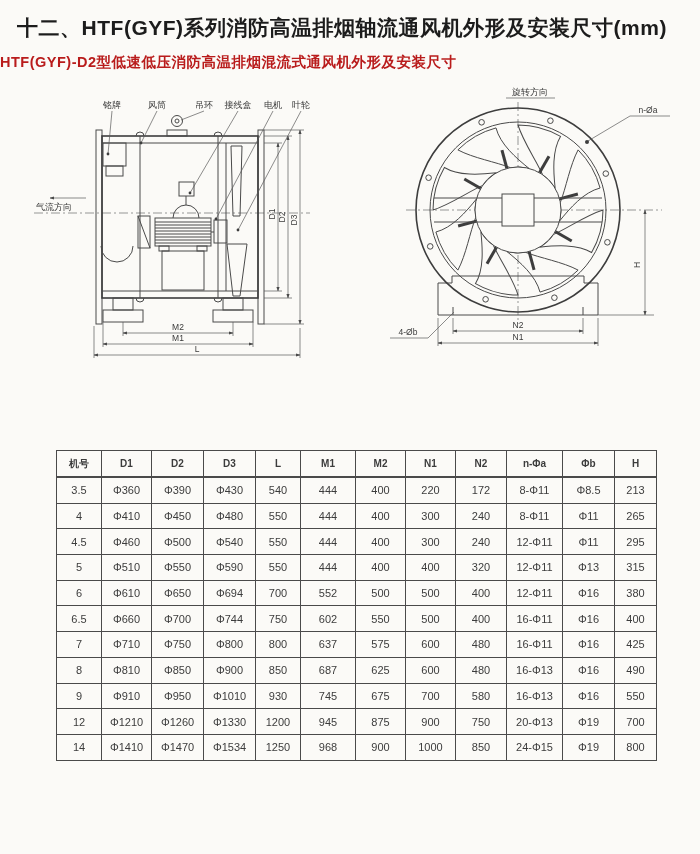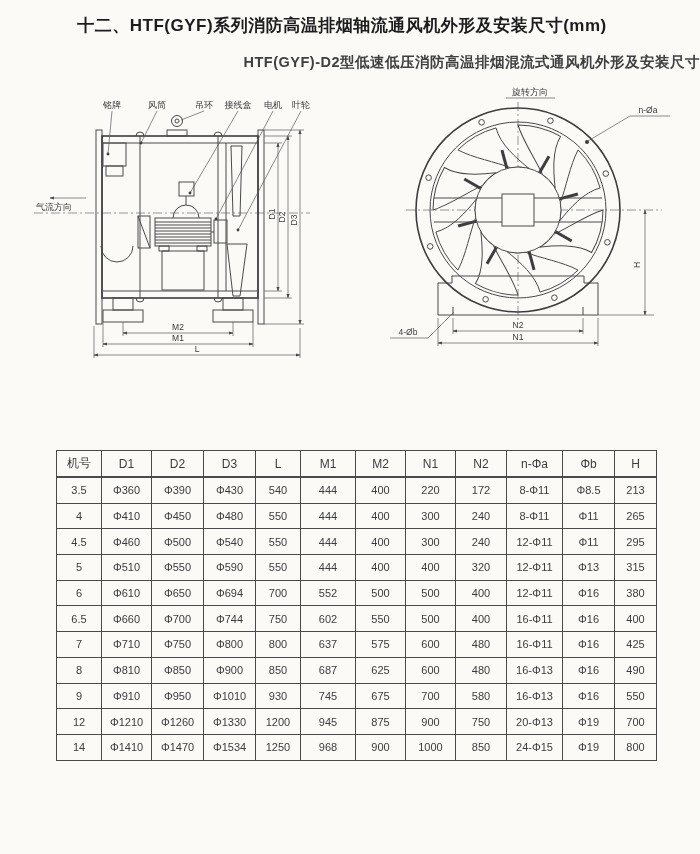--- a/index.html
+++ b/index.html
@@ -5,25 +5,25 @@
   html,body{margin:0;padding:0;}
   body{
     width:700px;height:854px;position:relative;overflow:hidden;
     background:#fbfaf7;
     font-family:"Liberation Sans","DejaVu Sans",sans-serif;
     color:#2e2e2e;
   }
   .page{position:absolute;inset:0;}
   .title{
     position:absolute;top:14px;left:0;width:684px;text-align:center;
-    font-size:17px;font-weight:bold;color:#1c1c1c;letter-spacing:.5px;
+    font-size:21px;font-weight:bold;color:#1c1c1c;letter-spacing:.5px;
   }
   .subtitle{
-    position:absolute;top:53px;left:0;width:700px;text-align:right;
-    font-size:14.5px;font-weight:600;color:#404040;letter-spacing:.5px;
+    position:absolute;top:53px;left:0;width:700px;text-align:left;
+    font-size:14.5px;font-weight:600;color:#b91c1c;letter-spacing:.5px;
   }
   svg{position:absolute;}
   svg .ln{stroke:#4a4a4a;stroke-width:1;fill:none;}
   svg .thick{stroke:#3d3d3d;stroke-width:1.6;fill:none;}
   svg .cl{stroke:#6a6a6a;stroke-width:.7;fill:none;stroke-dasharray:9 3 2 3;}
   svg .dim{stroke:#5a5a5a;stroke-width:.7;fill:none;}
   svg .lead{stroke:#5a5a5a;stroke-width:.7;fill:none;}
   svg .fillbg{fill:#fbfaf7;}
   svg .dark{fill:#3d3d3d;stroke:none;}
   svg text{fill:#3a3a3a;font-family:"Liberation Sans","DejaVu Sans",sans-serif;}
@@ -31,21 +31,21 @@
   svg .dimtxt{font-size:8.5px;}
   .spec-table{
     position:absolute;left:56px;top:450px;width:601px;
     border-collapse:collapse;table-layout:fixed;
     font-size:11px;color:#3c3c3c;
   }
   .spec-table th,.spec-table td{
     border:1px solid #4a4a4a;text-align:center;vertical-align:middle;
     padding:0;height:24.7px;font-weight:normal;overflow:hidden;white-space:nowrap;
   }
-  .spec-table th{height:25px;font-weight:400;border-bottom:2.5px double #4a4a4a;font-size:12px;}
+  .spec-table th{height:25px;font-weight:700;border-bottom:2.5px double #4a4a4a;font-size:10px;}
   .spec-table{border:1.5px solid #3e3e3e;}
 </style>
 </head>
 <body>
 
 <div class="page">
 
   <div class="title">十二、HTF(GYF)系列消防高温排烟轴流通风机外形及安装尺寸(mm)</div>
   <div class="subtitle">HTF(GYF)-D2型低速低压消防高温排烟混流式通风机外形及安装尺寸</div>
 

